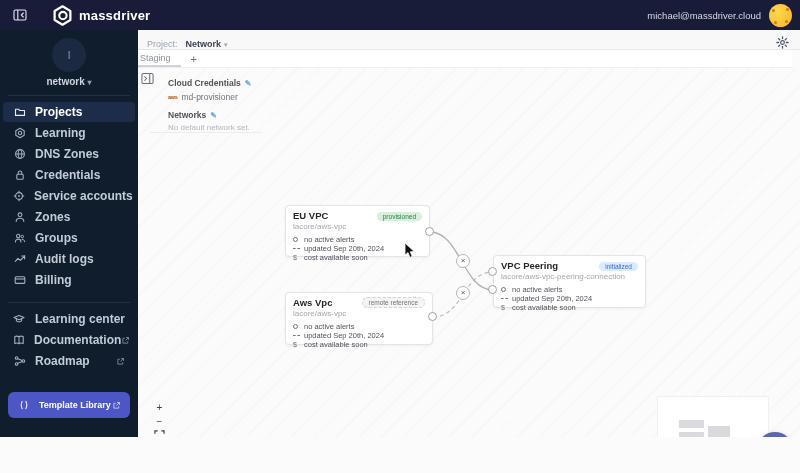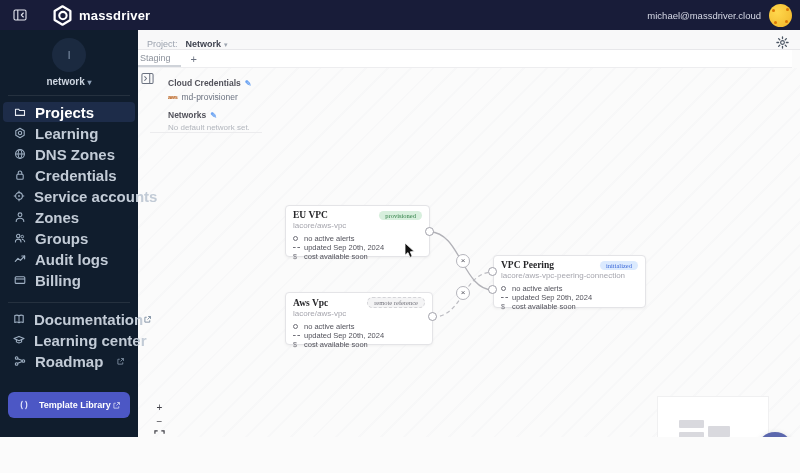--- a/index.html
+++ b/index.html
@@ -22,21 +22,21 @@
   .sidebar { position:absolute; left:0; top:30px; width:138px; height:443px; background:#101d2d; z-index:20; }
   .org { text-align:center; }
   .org-avatar { width:34px; height:34px; border-radius:50%; background:#1b2a40; color:#8fa2b8; font-size:10px; display:flex; align-items:center; justify-content:center; margin:8px auto 4px; }
   .org-name { color:#cdd5e0; font-size:10px; font-weight:bold; }
   .org-name .caret { color:#8fa2b8; font-size:8px; }
   .sb-divider { height:1px; background:rgba(255,255,255,0.09); margin:8px 8px 6px; }
   .nav-item { display:flex; align-items:center; height:20px; margin:1px 3px; padding:0 10px; border-radius:4px; color:#c2cbd6; cursor:pointer; }
   .nav-item.active { background:#1d2c49; color:#ffffff; }
   .nicon { width:13px; height:13px; display:flex; align-items:center; justify-content:center; color:#9fb0c3; }
   .nav-item.active .nicon { color:#e8ecf3; }
-  .nlabel { font-size:15px; font-weight:bold; margin-left:9px; white-space:nowrap; }
+  .nlabel { font-size:12px; font-weight:bold; margin-left:9px; white-space:nowrap; }
   .ext-icon { margin-left:auto; width:9px; height:9px; color:#7d8da0; display:flex; align-items:center; }
   .tpl-btn { position:absolute; left:8px; top:362px; width:122px; height:26px; background:#4c57c5; border-radius:6px; display:flex; align-items:center; padding:0 9px; color:#fff; cursor:pointer; }
   .tpl-btn .nicon { color:#e4e6fb; }
   .tpl-btn .nlabel { font-size:9px; }
   .tpl-btn .ext-icon { color:#c9cdf2; }
   .signout-divider { position:absolute; left:8px; right:8px; top:410px; height:1px; background:rgba(255,255,255,0.09); }
   .signout { position:absolute; left:3px; top:418px; width:132px; }
 
   
   .content-header { position:absolute; left:138px; top:30px; width:662px; height:20px; background:#f8f8f9; border-bottom:1px solid #e7e7ea; display:flex; align-items:flex-end; z-index:10; }
@@ -58,21 +58,21 @@
   .config { position:absolute; left:30px; top:10px; width:200px; }
   .config-title { font-size:8.5px; font-weight:bold; color:#52525b; display:flex; align-items:center; }
   .edit-icon { color:#6da4f2; font-size:8px; margin-left:4px; cursor:pointer; }
   .config-row { font-size:8.5px; color:#6b7280; margin-top:4px; margin-bottom:8px; display:flex; align-items:center; }
   .aws-mark { font-size:5.5px; font-weight:bold; color:#b45309; margin-right:4px; letter-spacing:-0.3px; }
   .config-empty { font-size:8px; color:#b2b6bd; margin-top:3px; }
   .config-divider { position:absolute; left:12px; top:64px; width:112px; height:1px; background:#ececee; }
 
   
   .node { position:absolute; background:#ffffff; border:1px solid #e4e4e7; border-radius:4px; box-shadow:0 1px 3px rgba(0,0,0,0.05); padding:4px 7px; cursor:pointer; }
-  .node-head { display:flex; align-items:center;font-family:Liberation Serif, serif; }
+  .node-head { display:flex; align-items:flex-end; }
   .node-title { font-size:9.5px; font-weight:bold; color:#27272a; }
   .badge { margin-left:auto; font-size:6.5px; padding:1px 6px; border-radius:8px; white-space:nowrap; }
   .badge--green { background:#d7efdd; color:#2e7d44; }
   .badge--gray { background:#f4f4f5; color:#71717a; border:1px dashed #d4d4d8; }
   .badge--blue { background:#dbeafe; color:#3b68d8; }
   .node-sub { font-size:8px; color:#a6a6ae; margin-top:1px; }
   .node-rows { margin-top:4px; }
   .nrow { display:flex; align-items:center; height:9px; font-size:7.5px; color:#52525b; }
   .ric { width:11px; display:flex; align-items:center; justify-content:flex-start; }
   .ric-alert { width:5px; height:5px; border:1px solid #71717a; border-radius:50%; }
@@ -229,40 +229,40 @@
           </svg>
         </span>
       <span class="nlabel">Billing</span>
     </div>
 
     <div class="sb-divider" style="margin-top:12px;"></div>
 
     <div class="nav-item">
       <span class="nicon">
           <svg width="12" height="12" viewBox="0 0 12 12">
+            <path d="M6 2.4 11 4.6 6 6.8 1 4.6Z" fill="none" stroke="currentColor" stroke-width="1.1" stroke-linejoin="round"></path>
+            <path d="M3.4 5.8v2.1c1.6 1.2 3.6 1.2 5.2 0V5.8" fill="none" stroke="currentColor" stroke-width="1.1" stroke-linecap="round"></path>
+          </svg>
+        </span>
+      <span class="nlabel">Learning center</span>
+    </div>
+    <div class="nav-item">
+      <span class="nicon">
+          <svg width="12" height="12" viewBox="0 0 12 12">
             <path d="M6 2.8C5 2 3.2 2 1.8 2.5v6.9C3.2 8.9 5 8.9 6 9.7c1-.8 2.8-.8 4.2-.3V2.5C8.8 2 7 2 6 2.8Z" fill="none" stroke="currentColor" stroke-width="1.1" stroke-linejoin="round"></path>
             <line x1="6" y1="2.8" x2="6" y2="9.7" stroke="currentColor" stroke-width="1"></line>
           </svg>
         </span>
       <span class="nlabel">Documentation</span>
       <span class="ext-icon">
           <svg width="9" height="9" viewBox="0 0 12 12">
             <path d="M5 3H2.5v6.5H9V7" fill="none" stroke="currentColor" stroke-width="1.2"></path>
             <path d="M6.8 2h3.2v3.2M10 2 6 6" fill="none" stroke="currentColor" stroke-width="1.2"></path>
           </svg>
         </span>
-    </div>
-    <div class="nav-item">
-      <span class="nicon">
-          <svg width="12" height="12" viewBox="0 0 12 12">
-            <path d="M6 2.4 11 4.6 6 6.8 1 4.6Z" fill="none" stroke="currentColor" stroke-width="1.1" stroke-linejoin="round"></path>
-            <path d="M3.4 5.8v2.1c1.6 1.2 3.6 1.2 5.2 0V5.8" fill="none" stroke="currentColor" stroke-width="1.1" stroke-linecap="round"></path>
-          </svg>
-        </span>
-      <span class="nlabel">Learning center</span>
     </div>
     <div class="nav-item">
       <span class="nicon">
           <svg width="12" height="12" viewBox="0 0 12 12">
             <circle cx="2.6" cy="3" r="1.3" fill="none" stroke="currentColor" stroke-width="1.1"></circle>
             <circle cx="2.6" cy="9" r="1.3" fill="none" stroke="currentColor" stroke-width="1.1"></circle>
             <circle cx="9.4" cy="6" r="1.3" fill="none" stroke="currentColor" stroke-width="1.1"></circle>
             <path d="M3.7 3.8 8.3 5.4M3.7 8.2 8.3 6.6" fill="none" stroke="currentColor" stroke-width="1.1"></path>
           </svg>
         </span>

